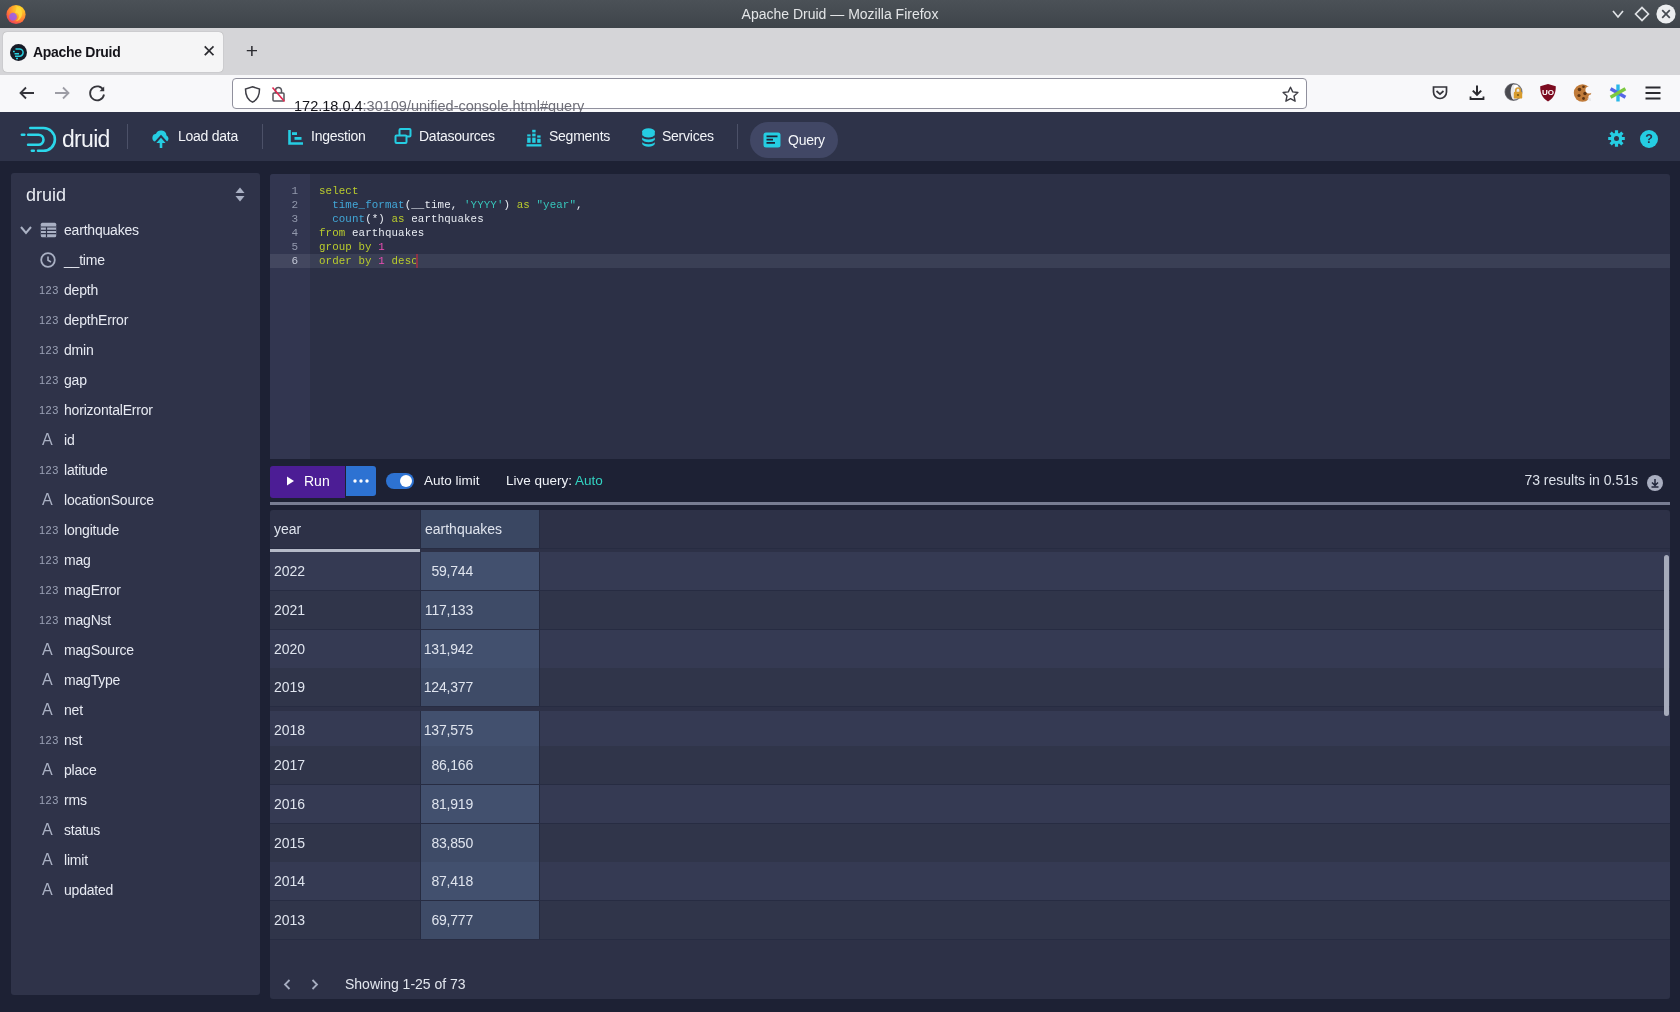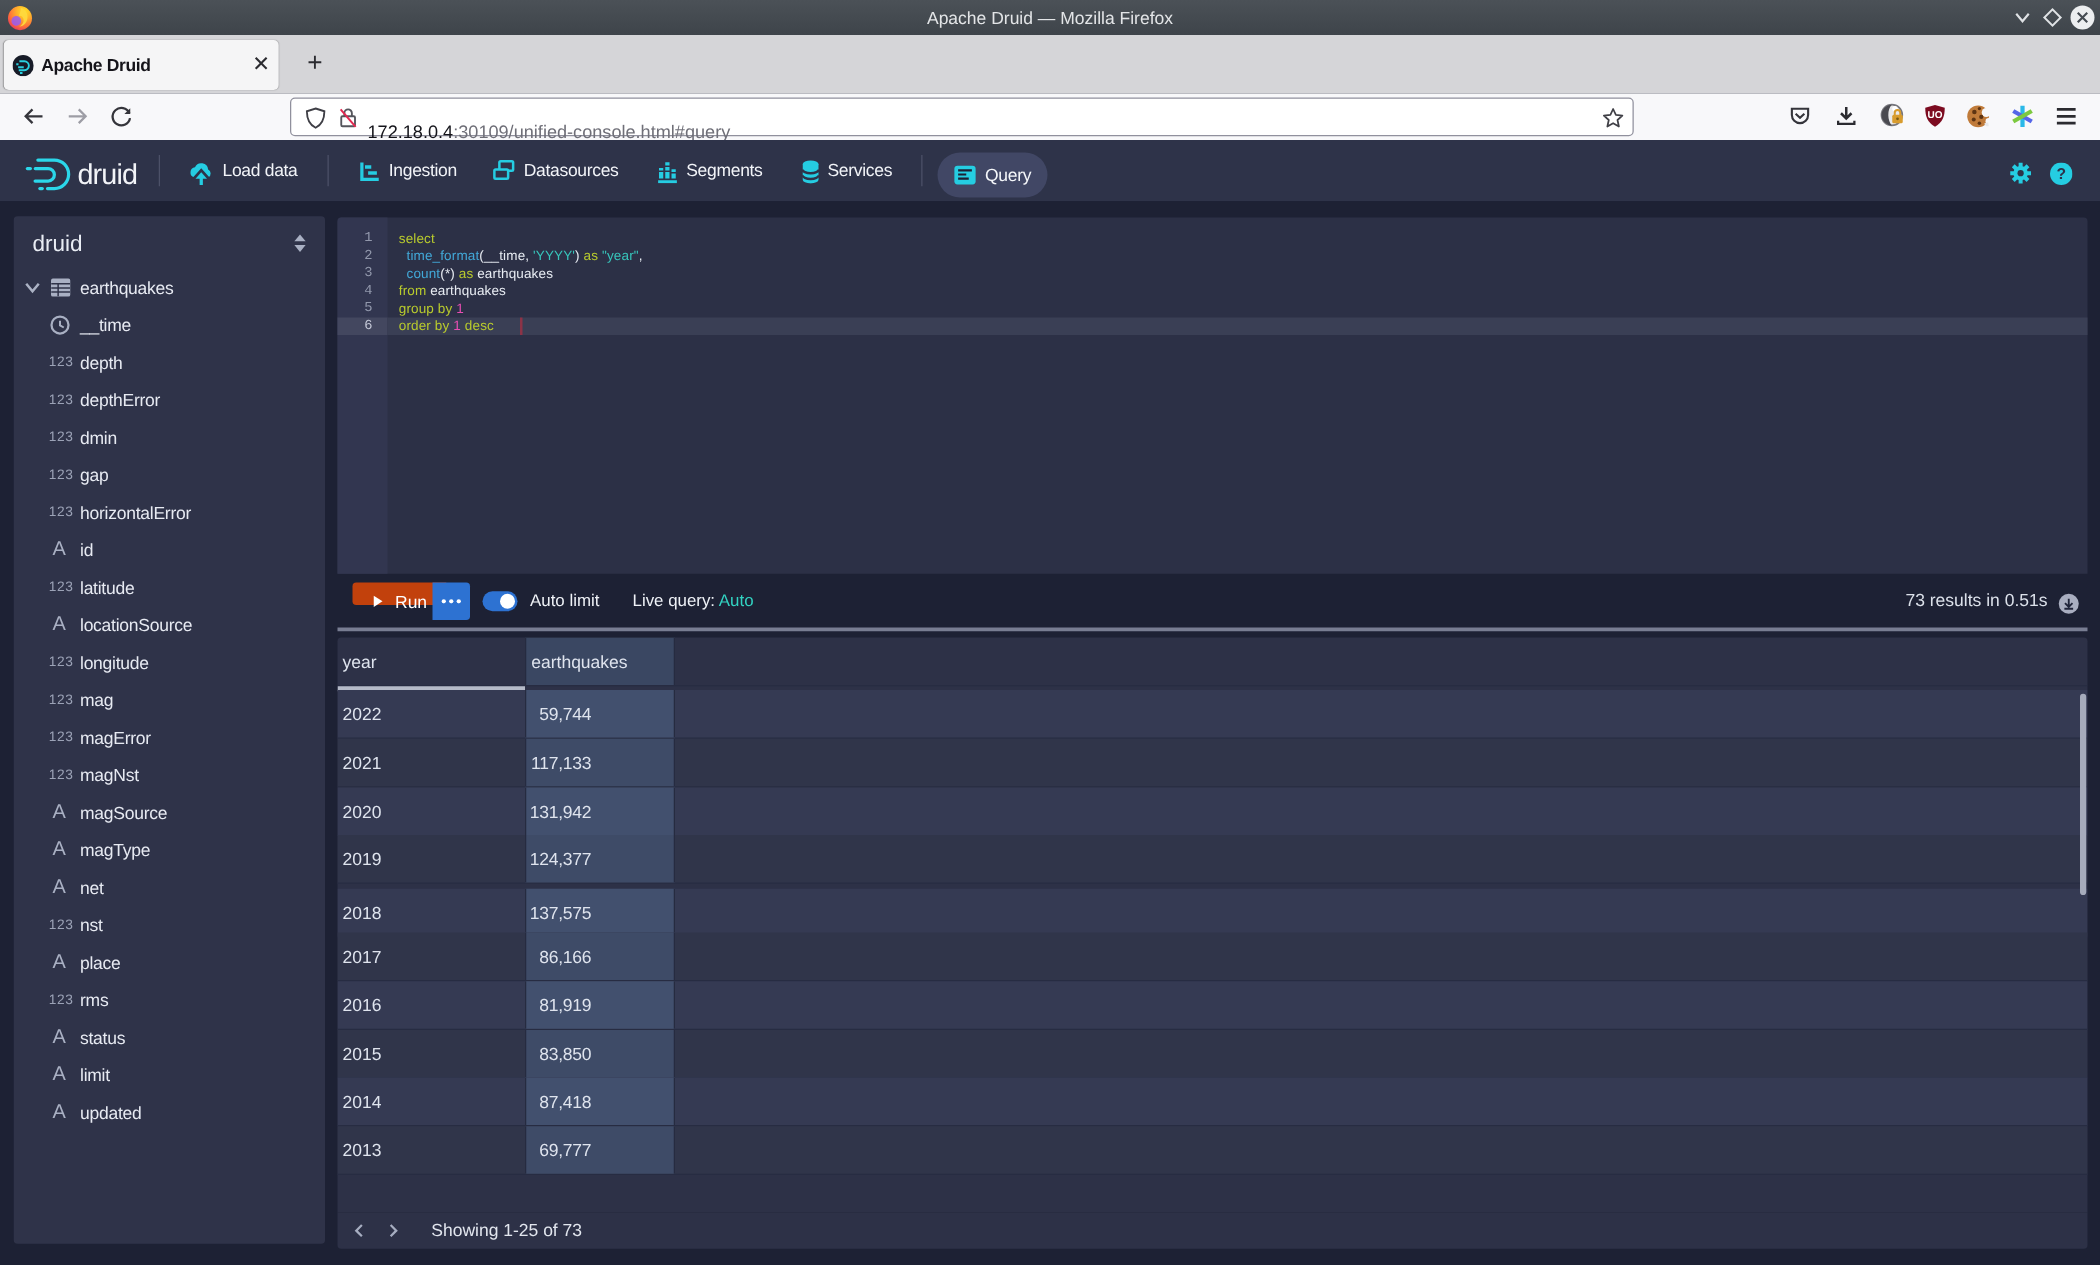--- a/index.html
+++ b/index.html
@@ -51,26 +51,26 @@
     color:#9ba2b6; letter-spacing:0.5px; }
   .treerow .aicon { position:absolute; left:31px; top:0; line-height:30px; font-size:16px; color:#a9b0c3; }
 
   
   #editor { position:absolute; left:270px; top:13px; width:1400px; height:285px; background:#2c3046;
     border-radius:3px 3px 0 0; }
   #gutter { position:absolute; left:0; top:0; width:40px; height:285px; background:#323650; border-radius:3px 0 0 0; }
   .lnum { position:absolute; left:0; width:28px; height:14px; line-height:14px;
     text-align:right; font-family:"Liberation Mono",monospace; font-size:11px; color:#9298ac; }
   .codeline { position:absolute; left:49px; height:14px; line-height:14px; white-space:pre;
-    font-family:Liberation Sans, sans-serif; font-size:10.8px; letter-spacing:0.11px; color:#e8ecf3; }
+    font-family:Liberation Mono, monospace; font-size:10.8px; letter-spacing:0.11px; color:#e8ecf3; }
   .kw { color:#b9cb2d; } .fn { color:#42a8d8; } .str { color:#37c5bb; } .nb { color:#ea4eb4; }
 
   
   #runbar { position:absolute; left:270px; top:298px; width:1400px; height:43px; }
-  #runbtn { position:absolute; left:12px; top:7px; width:75px; height:18px; background:#c2410c; border-radius:3px 0 0 3px; }
+  #runbtn { position:absolute; left:0px; top:7px; width:75px; height:32px; background:#4c1d95; border-radius:3px 0 0 3px; }
   #morebtn { position:absolute; left:76px; top:7px; width:30px; height:30px; background:#2d72d2; border-radius:0 3px 3px 0; }
   #runbtn .lbl { position:absolute; left:34px; top:0; line-height:30px; color:#fff; font-size:14px; }
   .rb-lbl { position:absolute; top:0; line-height:43px; font-size:13.5px; color:#eff2f7; white-space:nowrap; }
   #splitline { position:absolute; left:270px; top:341px; width:1400px; height:3px; background:#787d92; }
 
   
   #rtable { position:absolute; left:270px; top:349px; width:1400px; height:460px; overflow:hidden; background:#2d3147; border-radius:3px 3px 0 0; }
   .row { position:absolute; left:0; width:1400px; height:39px; border-bottom:1px solid #272c42; }
   .row.odd  { background:#353a53; }
   .row.even { background:#30354a; }

